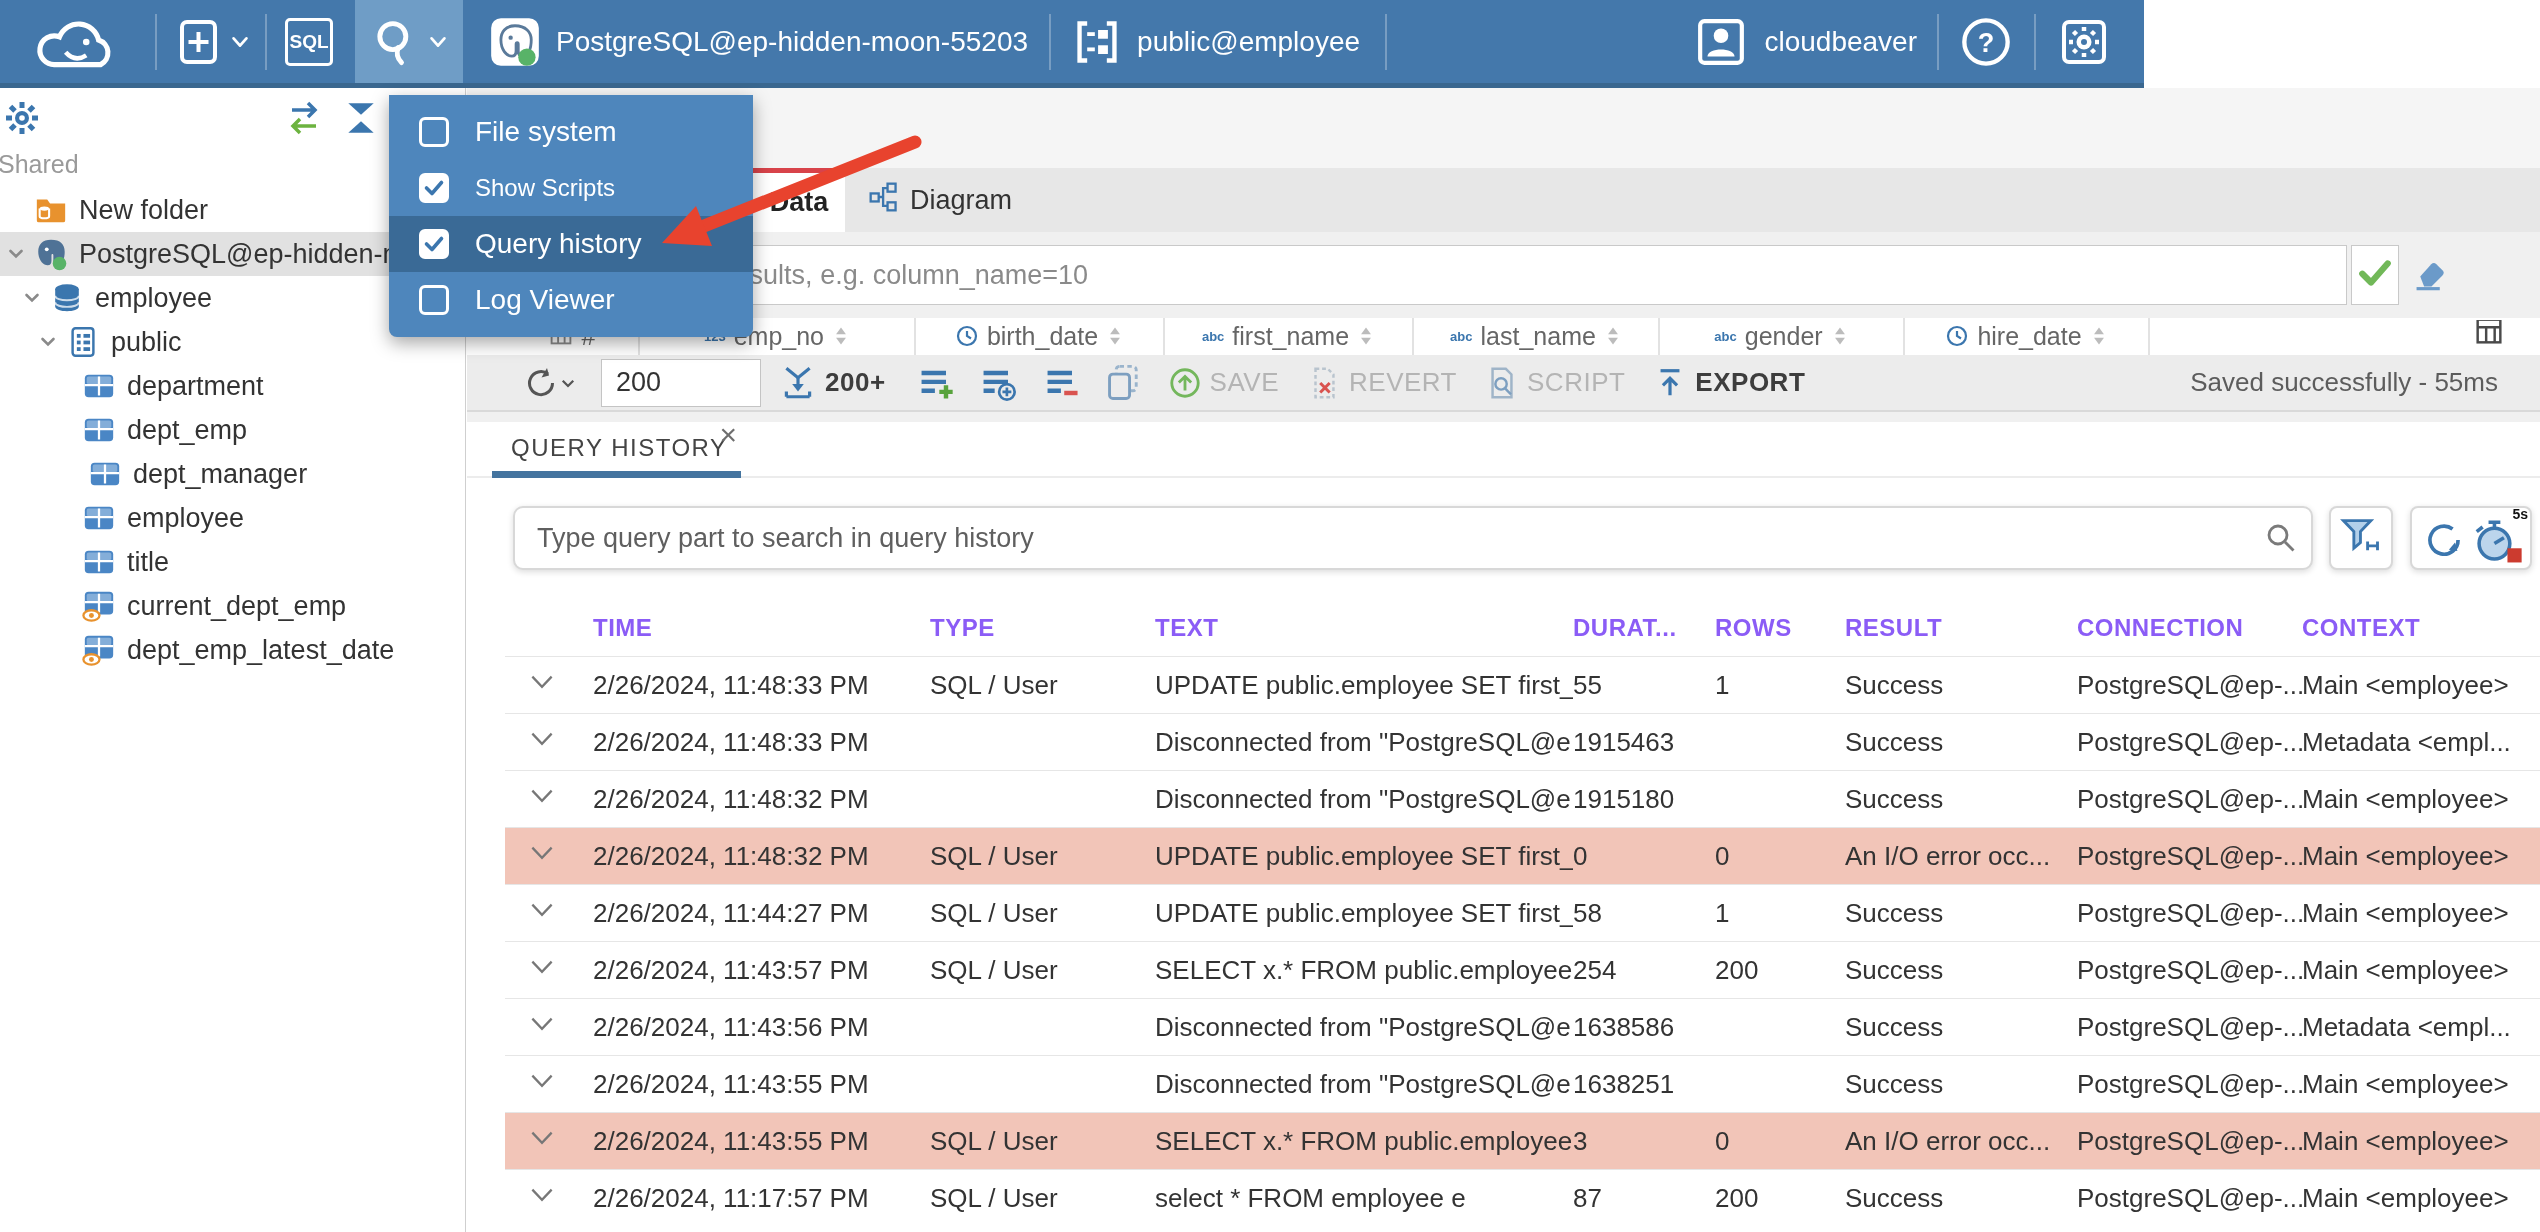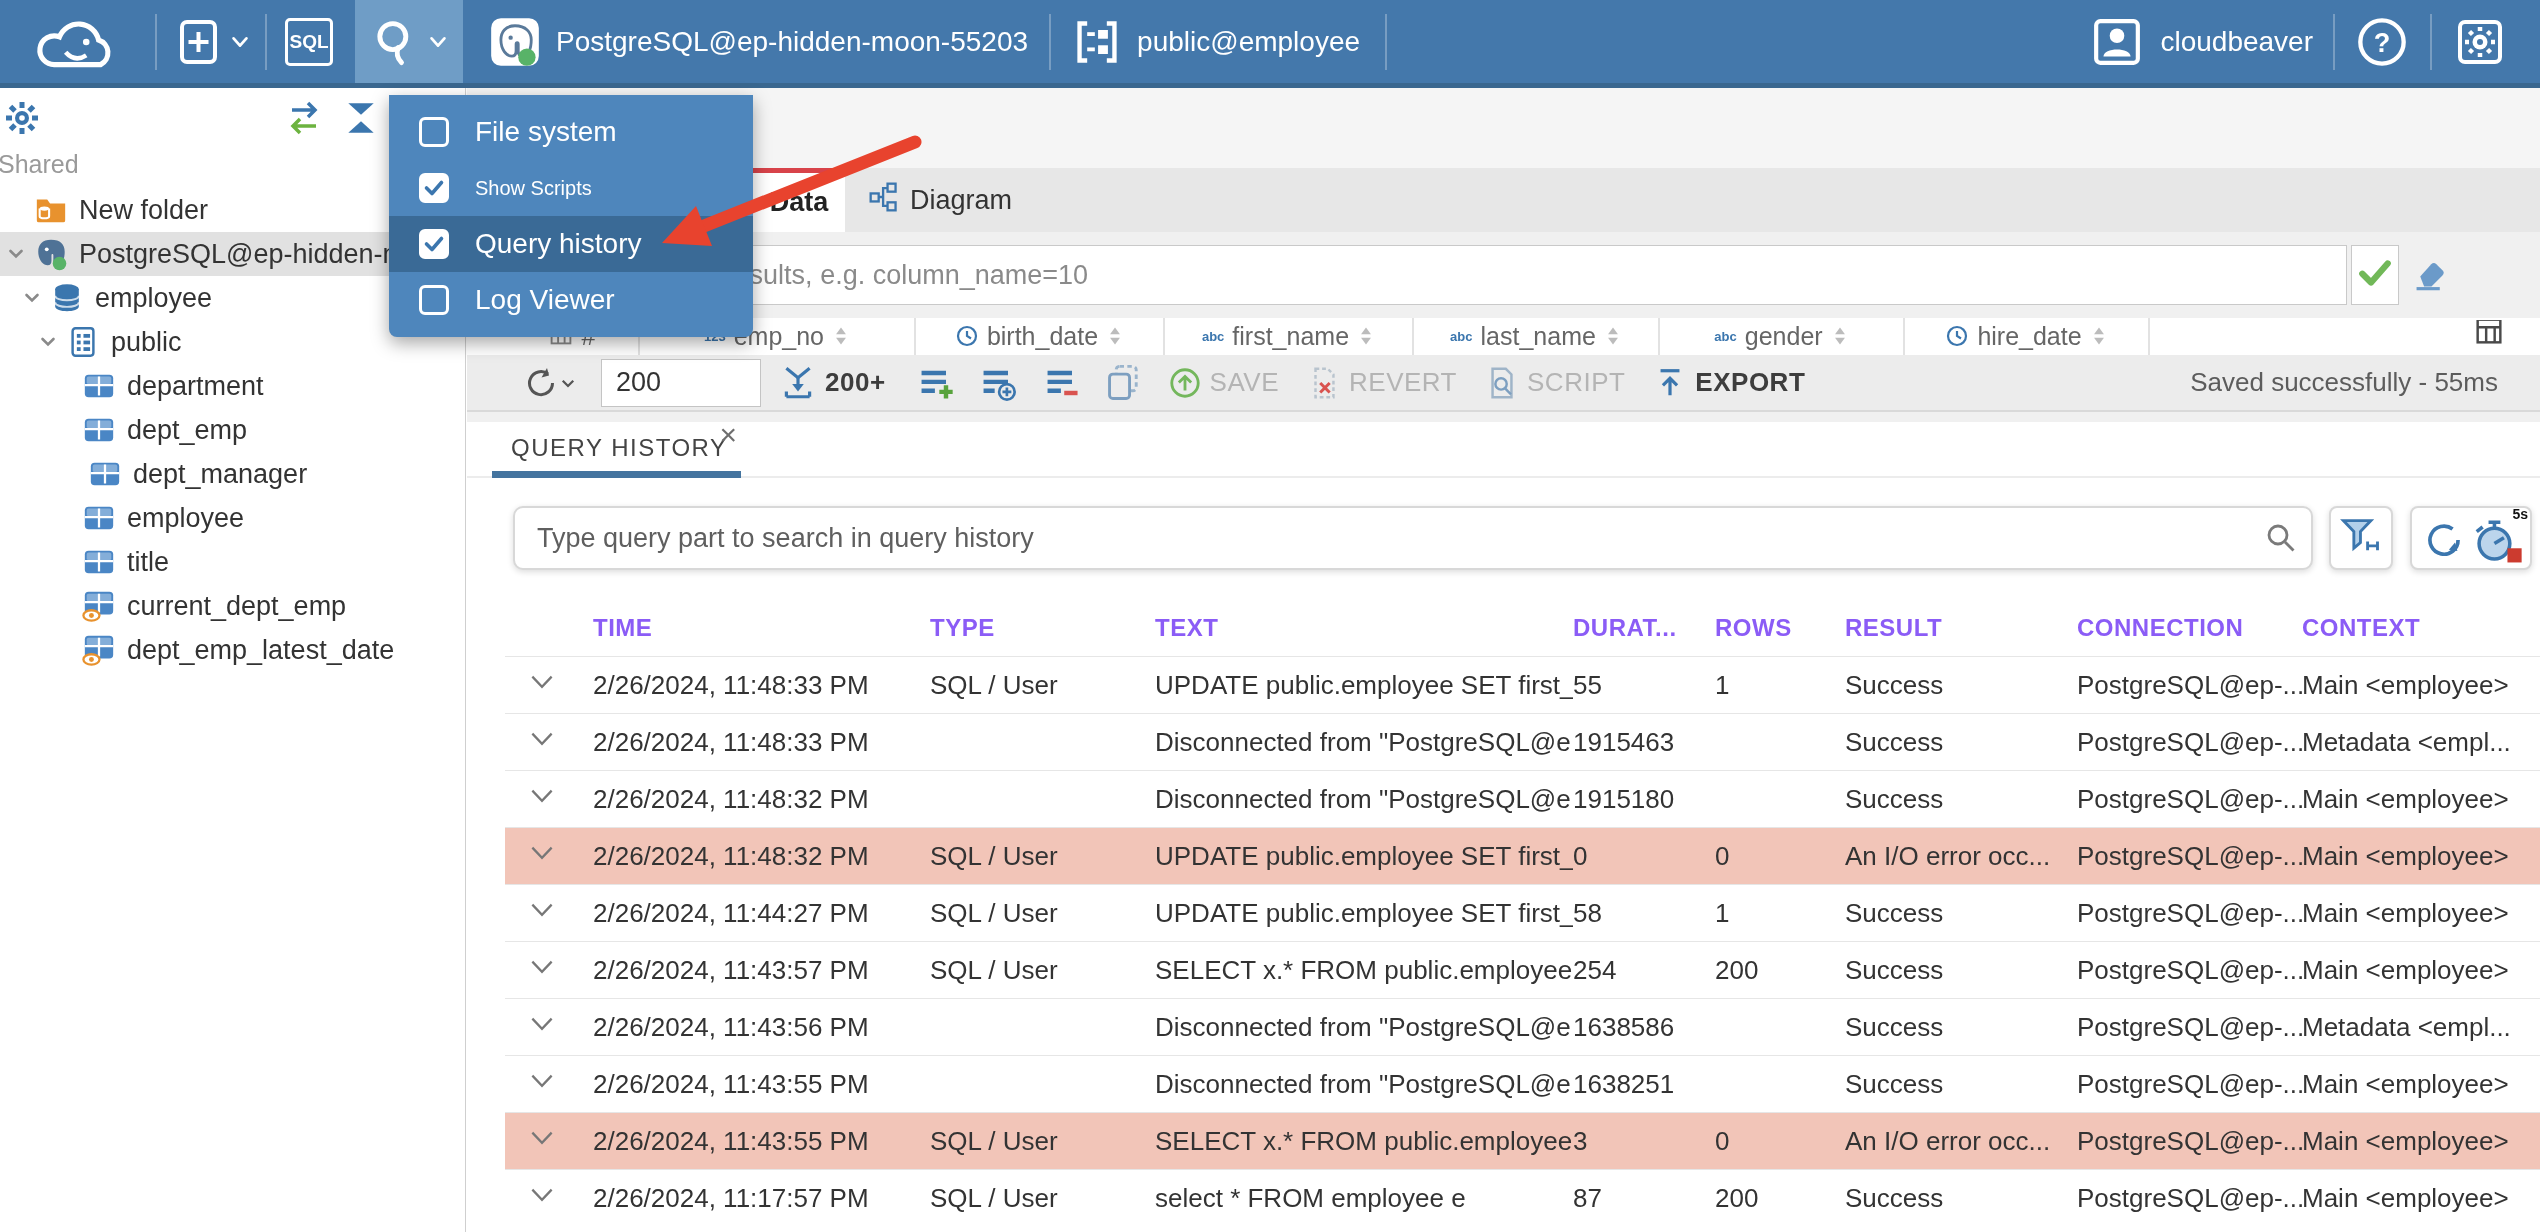--- a/index.html
+++ b/index.html
@@ -2,21 +2,21 @@
 <html><head>
 <meta charset="utf-8">
 <style>
   * { margin:0; padding:0; box-sizing:border-box; }
   html,body { width:2540px; height:1232px; overflow:hidden; background:#fff;
     font-family:"Liberation Sans", sans-serif; }
   .abs { position:absolute; }
   #root { position:relative; width:2540px; height:1232px; }
 
   
-  #topbar { left:0; top:0; width:2540px; height:88px; background:#4478ab;
+  #topbar { left:0; top:0; width:2144px; height:88px; background:#4478ab;
     border-bottom:5px solid #3a678f; display:flex; align-items:center; z-index:10; }
   .tb-div { width:2px; height:56px; background:rgba(255,255,255,.28); }
   .tb-icon { display:inline-block; }
   .tb-icon svg { display:block; }
   .tb-text { color:#fff; font-size:28px; white-space:nowrap; }
   #tools-btn { height:83px; display:flex; align-items:center; background:#6f9dc6; padding:0 14px; }
   .chev-sm { width:22px; height:22px; color:#fff; margin-left:6px; }
   #sql-badge { width:48px; height:48px; border:3px solid #fff; border-radius:5px;
     color:#fff; font-weight:bold; font-size:19px; display:flex; align-items:center; justify-content:center; }
 
@@ -752,21 +752,21 @@
     <span class="mcheck" style="width:30px; height:30px; border:3px solid #fff; border-radius:6px; flex:0 0 30px;
                  display:flex; align-items:center; justify-content:center;"></span>
     <span class="mlabel" style="color:#fff; font-size:28px; margin-left:26px; white-space:nowrap;">File system</span>
   </div>
       <div class="menu-item" style="height:56px; display:flex; align-items:center; padding-left:30px;">
     <span class="mcheck" style="width: 30px; height: 30px; border: 3px solid rgb(255, 255, 255); border-radius: 6px; flex: 0 0 30px; display: flex; align-items: center; justify-content: center; background: rgb(255, 255, 255);">
           <svg width="26" height="26" viewBox="0 0 24 24">
             <polyline points="4.5 12 10 17.5 19.5 6.5" fill="none" stroke="#3b76ae" stroke-width="3.6" stroke-linecap="round" stroke-linejoin="round"></polyline>
           </svg>
         </span>
-    <span class="mlabel" style="color:#fff; font-size:20px; margin-left:26px; white-space:nowrap;">Show Scripts</span>
+    <span class="mlabel" style="color:#fff; font-size:24px; margin-left:26px; white-space:nowrap;">Show Scripts</span>
   </div>
       <div class="menu-item" style="height: 56px; display: flex; align-items: center; padding-left: 30px; background: rgb(58, 106, 150);">
     <span class="mcheck" style="width: 30px; height: 30px; border: 3px solid rgb(255, 255, 255); border-radius: 6px; flex: 0 0 30px; display: flex; align-items: center; justify-content: center; background: rgb(255, 255, 255);">
           <svg width="26" height="26" viewBox="0 0 24 24">
             <polyline points="4.5 12 10 17.5 19.5 6.5" fill="none" stroke="#3b76ae" stroke-width="3.6" stroke-linecap="round" stroke-linejoin="round"></polyline>
           </svg>
         </span>
     <span class="mlabel" style="color:#fff; font-size:28px; margin-left:26px; white-space:nowrap;">Query history</span>
   </div>
       <div class="menu-item" style="height:56px; display:flex; align-items:center; padding-left:30px;">

